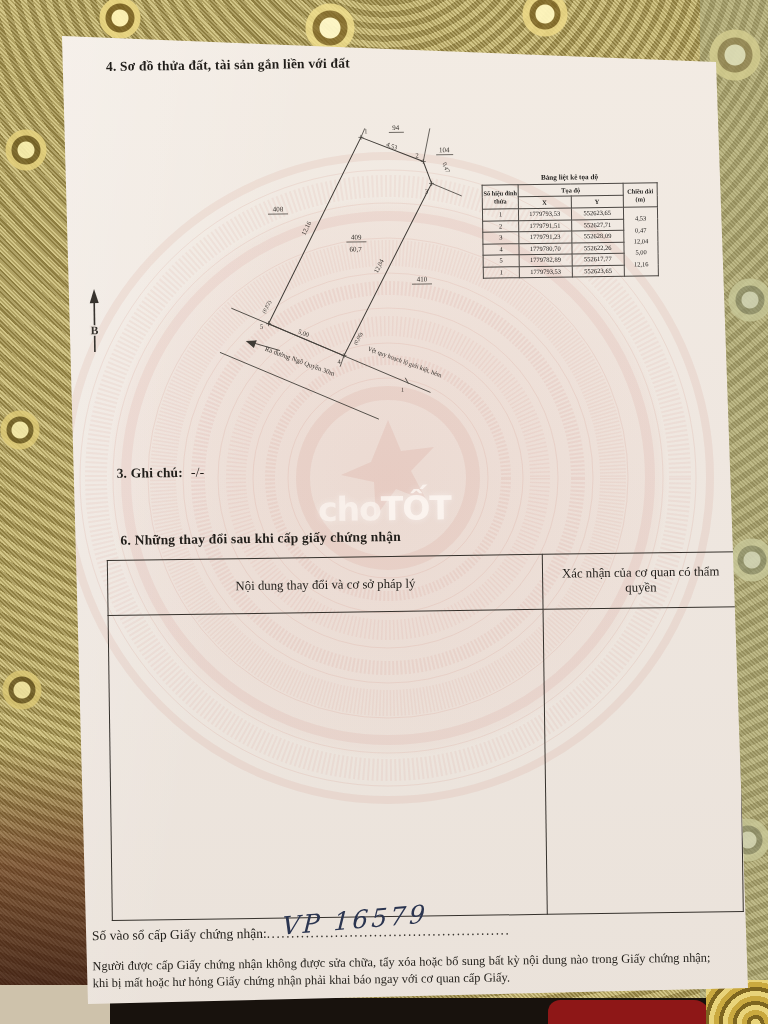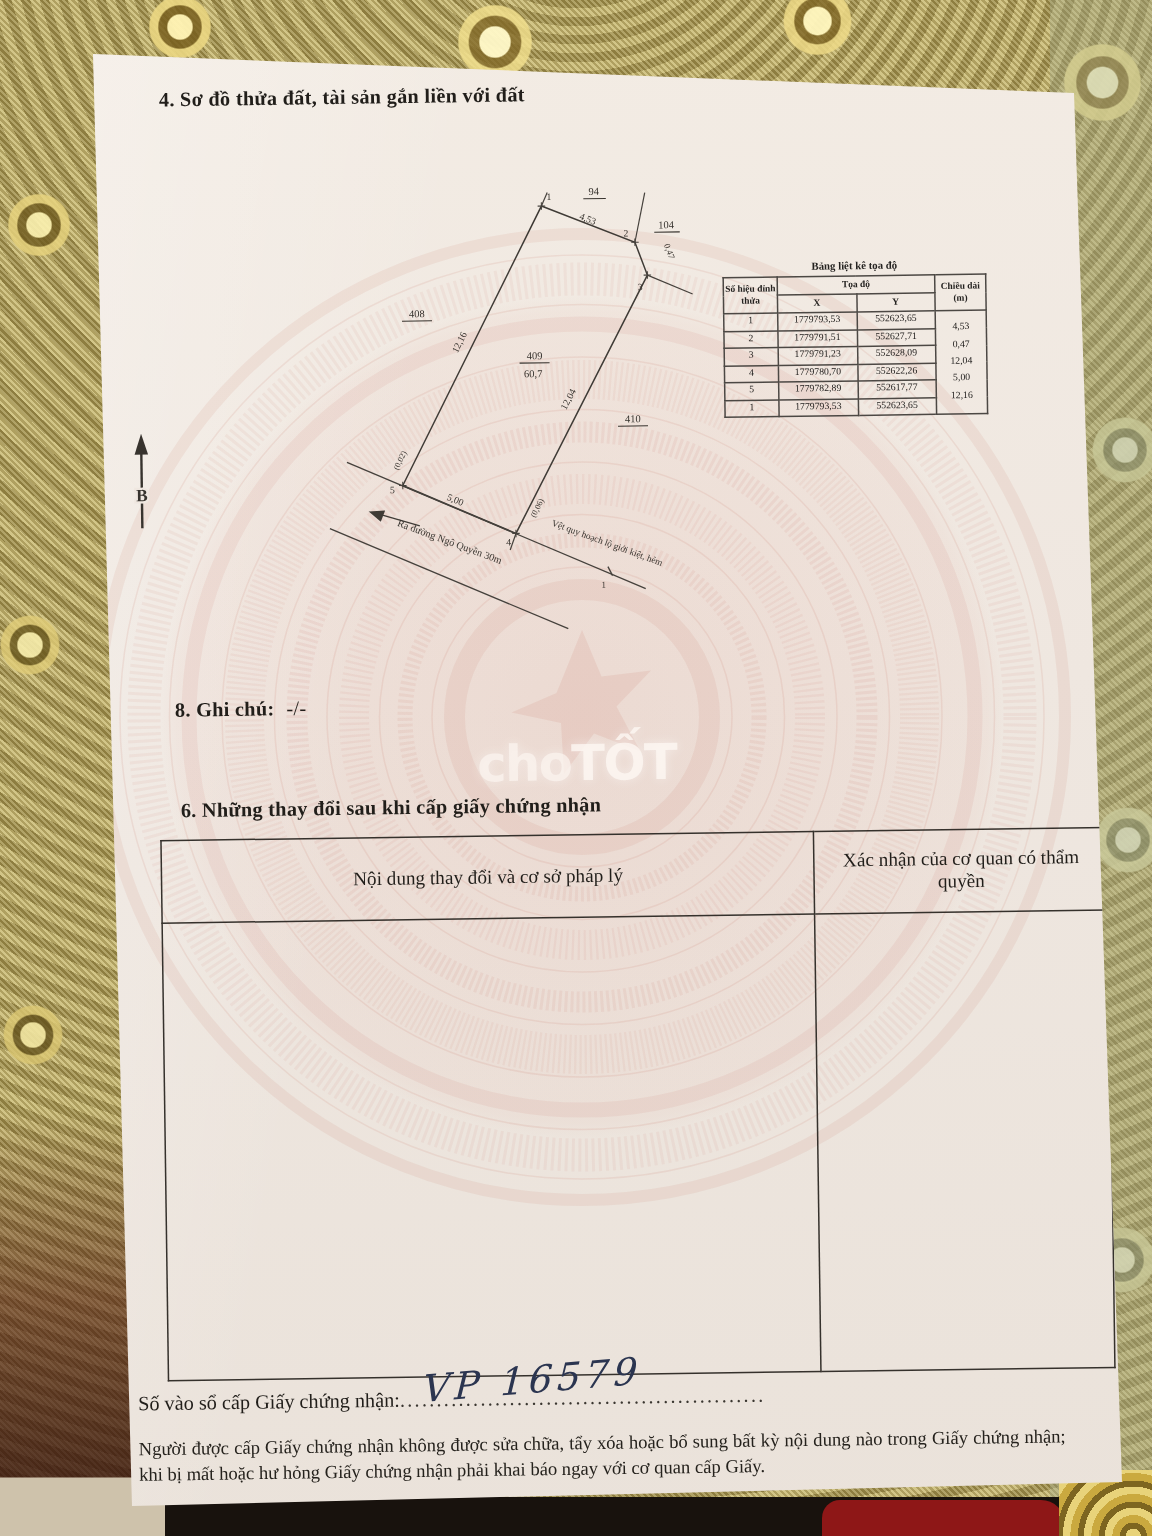--- a/index.html
+++ b/index.html
@@ -232,21 +232,21 @@
           <tr>
             <td>1</td>
             <td>1779793,53</td>
             <td>552623,65</td>
           </tr>
         </tbody>
       </table>
     </div>
 
     <div class="abs sec-title" style="left:117px;top:462px;">
-      <span>8. Ghi chú:</span><span class="ghichu-val">-/-</span>
+      <span>3. Ghi chú:</span><span class="ghichu-val">-/-</span>
     </div>
 
     <div class="abs chotot">
       <span class="cho">cho</span><span>TỐT</span>
     </div>
 
     <div class="abs sec-title" style="left:120px;top:529px;">6. Những thay đổi sau khi cấp giấy chứng nhận</div>
 
     <table class="abs changes">
       <thead>

